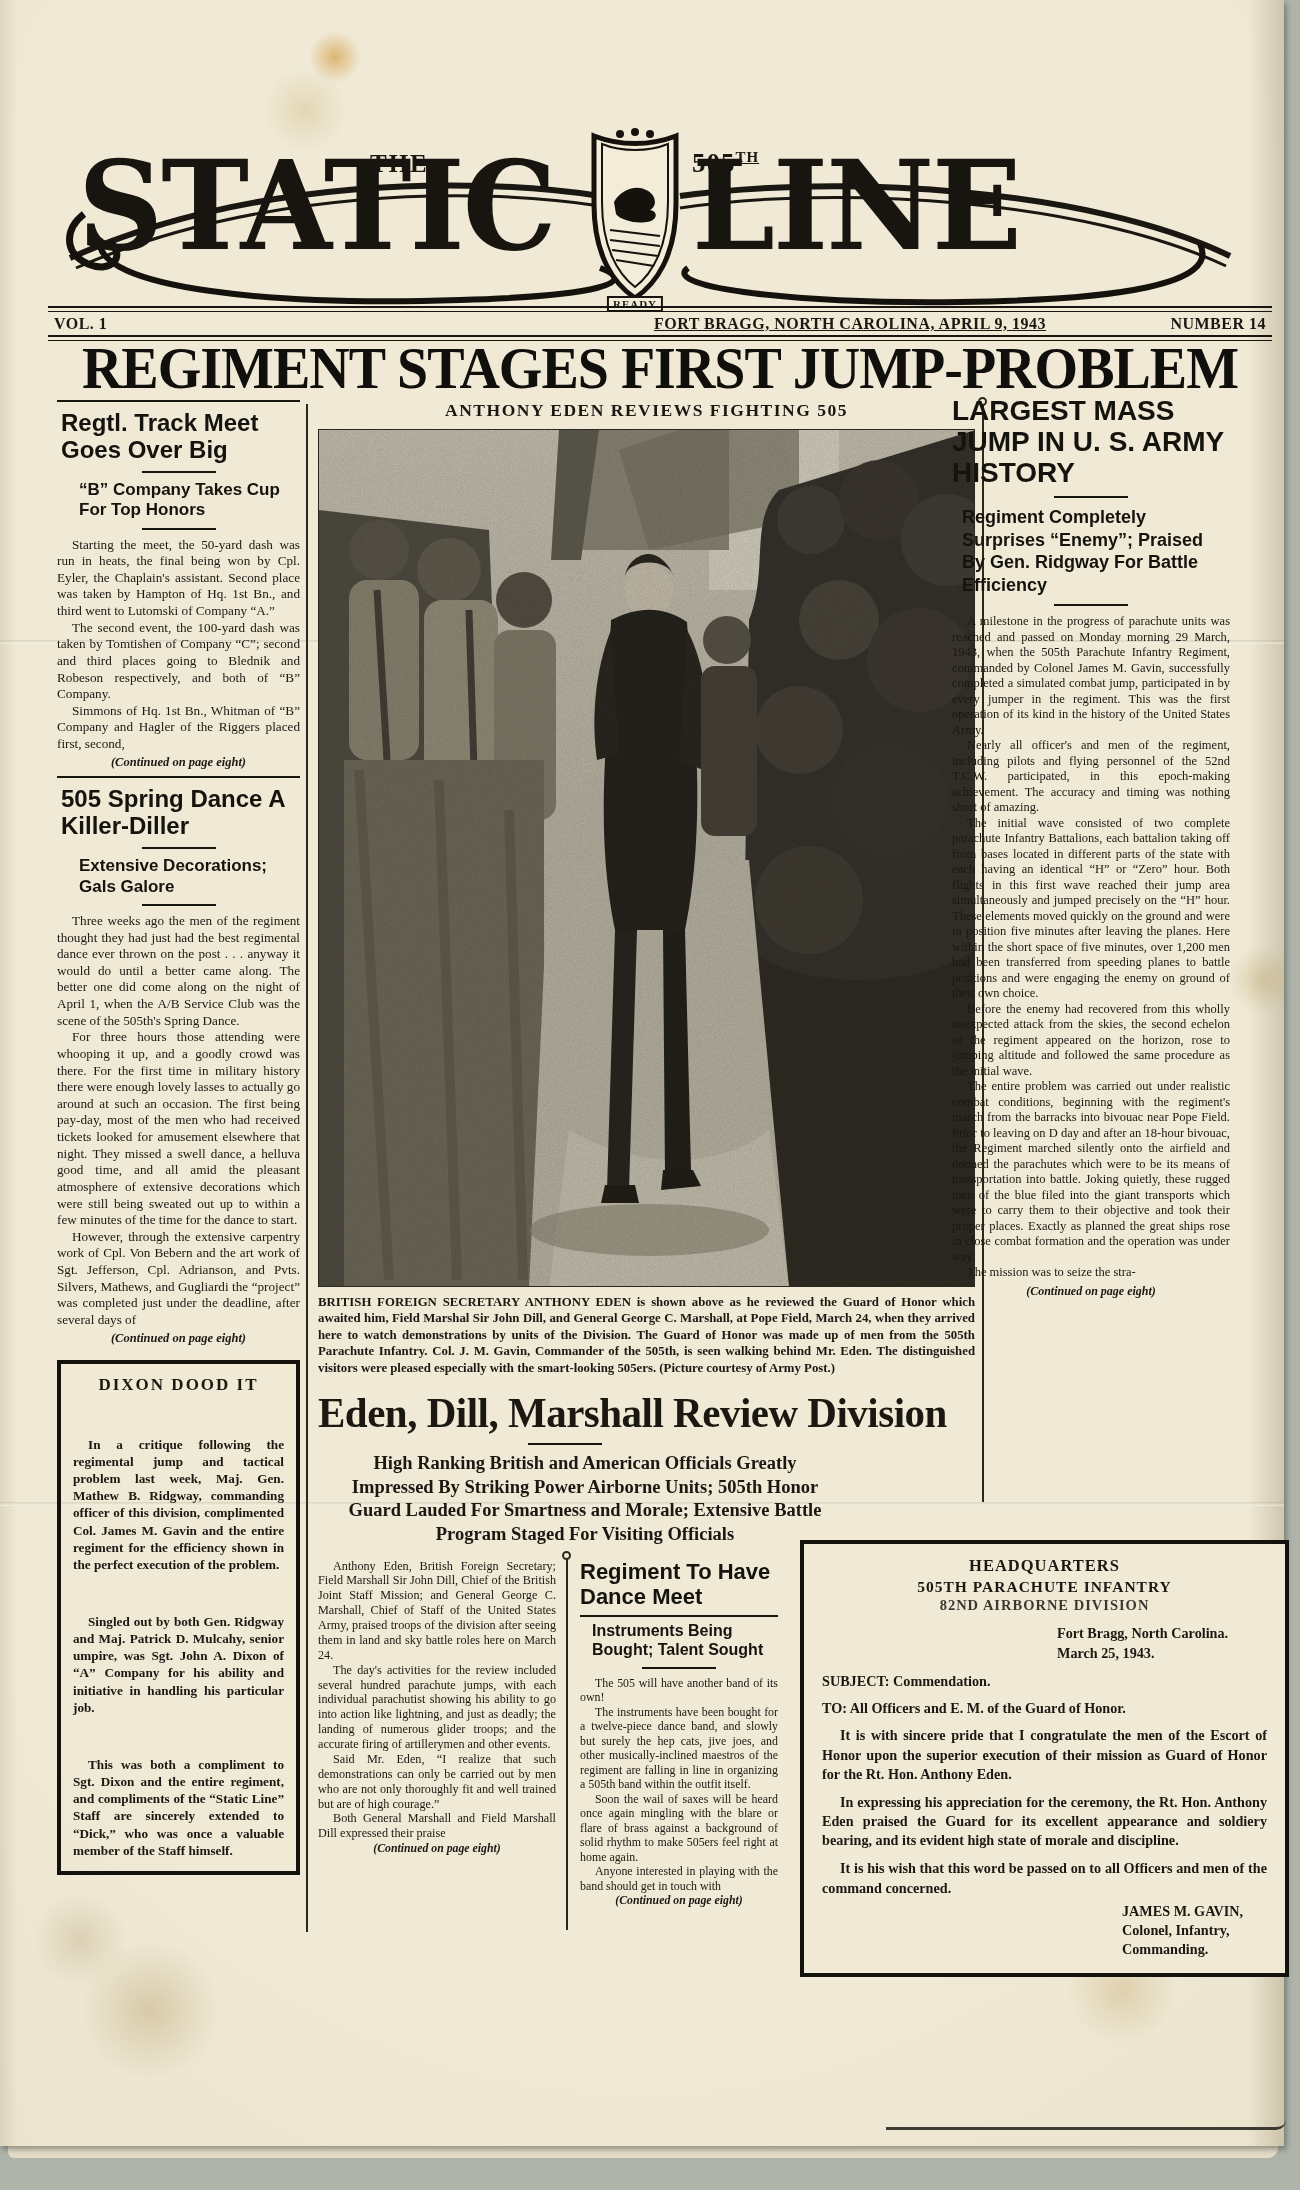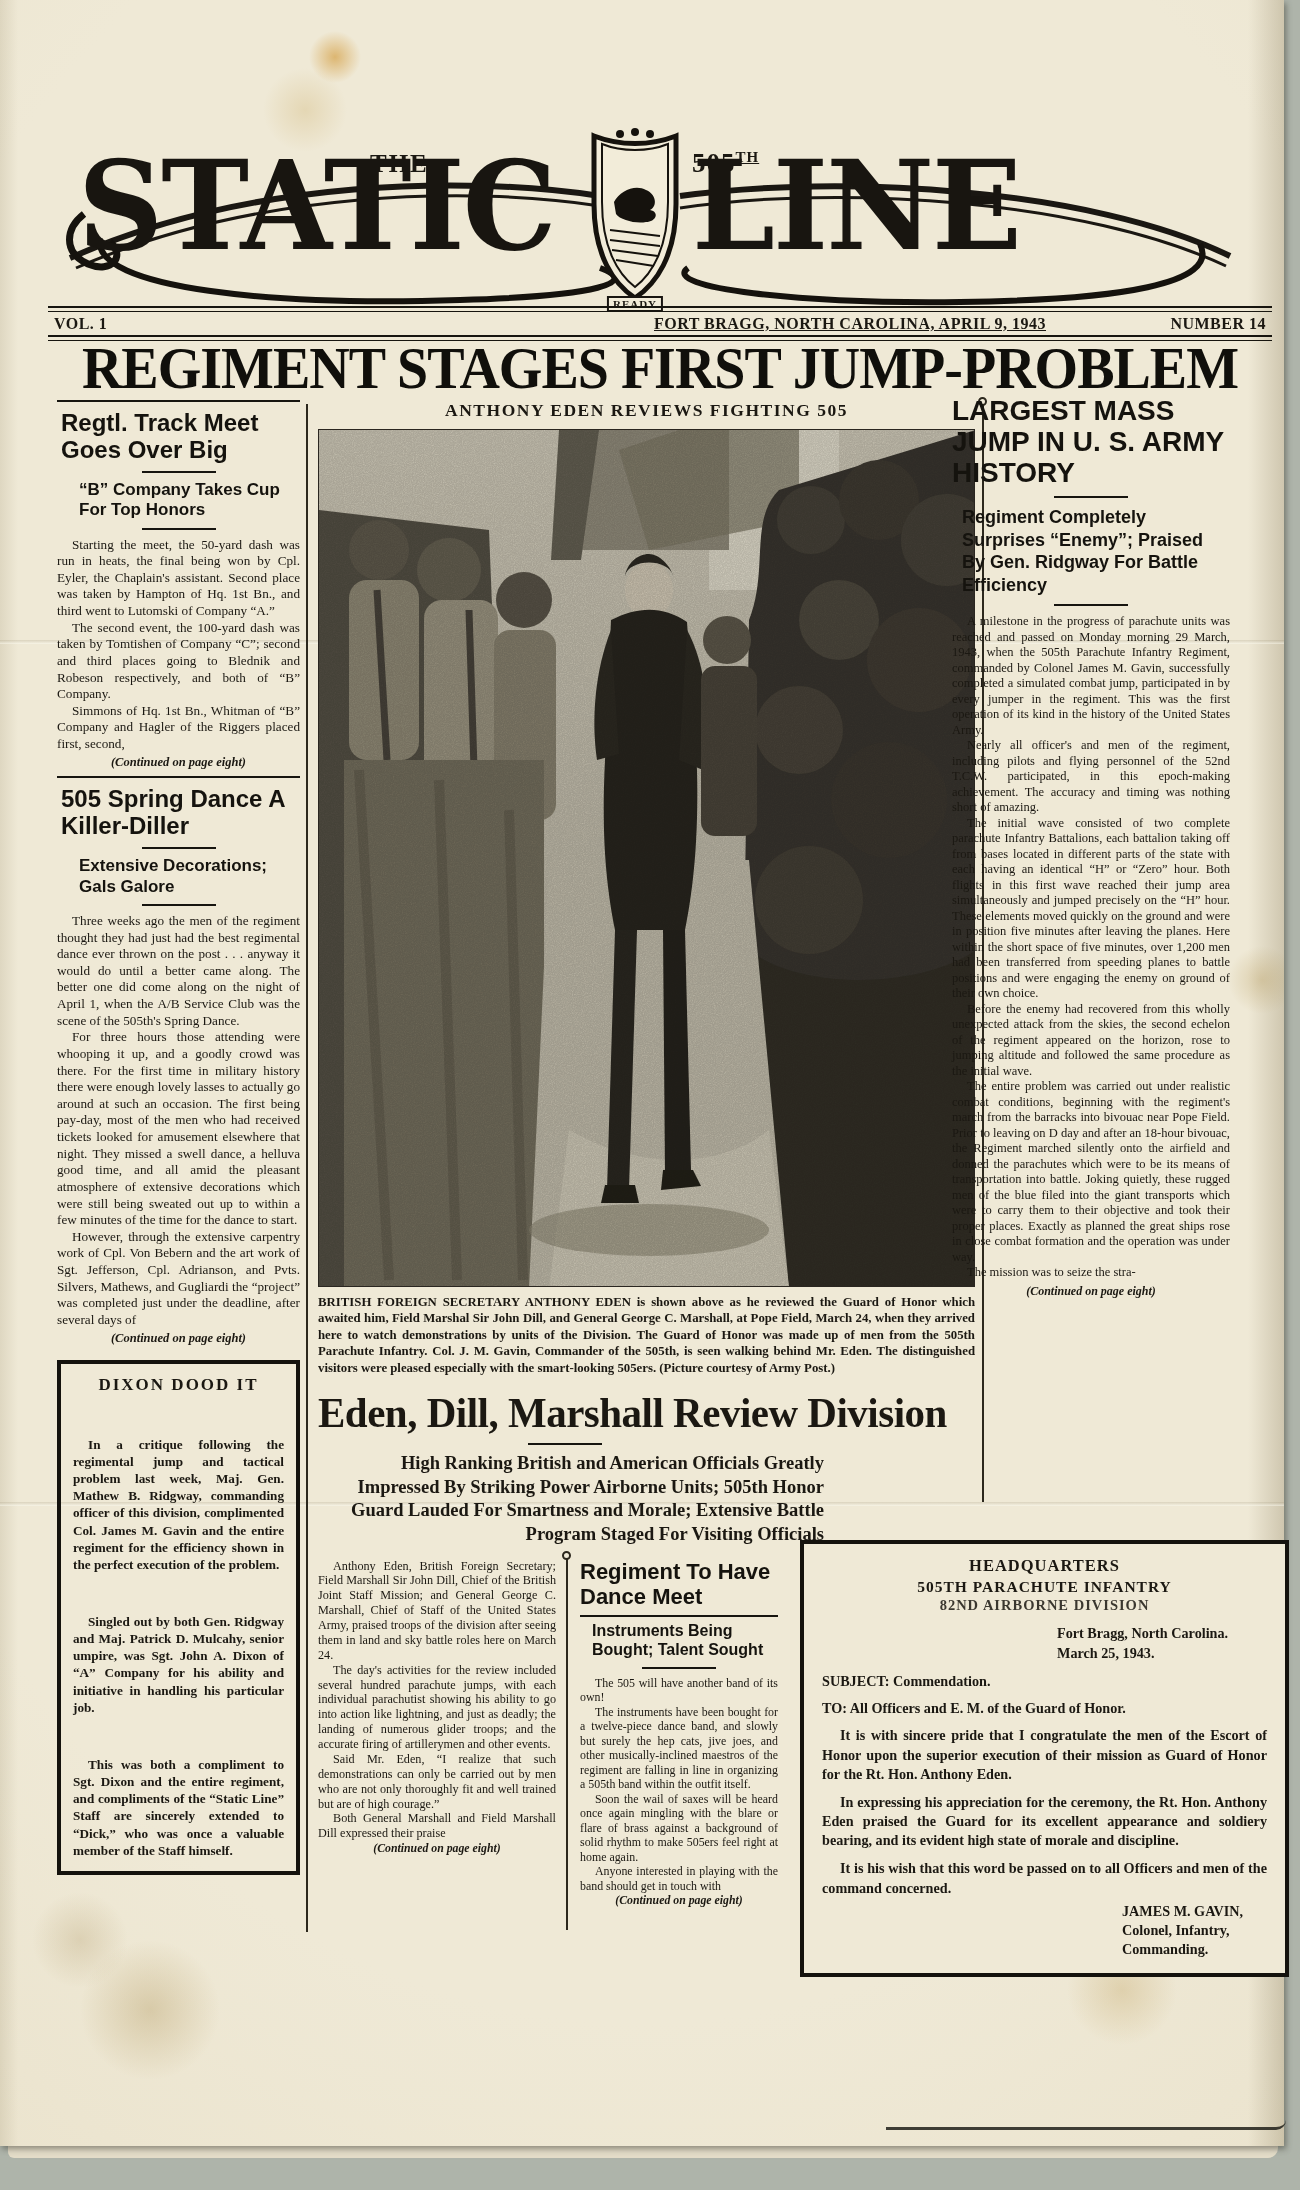--- a/index.html
+++ b/index.html
@@ -75,21 +75,21 @@
   .dixon-title { text-align:center; font-weight:bold; font-size:17px; letter-spacing:2px; margin-bottom:6px; }
   .dixon-box p.body { font-weight:bold; font-size:13.2px; line-height:1.3;margin-top:40px; }
 
   .col-center { position:absolute; left:318px; top:400px; width:657px; }
   .kicker { text-align:center; font-weight:bold; font-size:17.5px; letter-spacing:1.5px; }
   .photo-frame { margin-top:8px; width:657px; height:858px; border:1px solid #2a2620;
     background:#b9b4a5; position:relative; overflow:hidden; }
   .caption { margin-top:7px; font-weight:bold; font-size:12.8px; line-height:1.28; text-align:justify; }
   .review-headline { margin-top:12px; font-size:41px; font-weight:bold; letter-spacing:-.5px;
     white-space:nowrap; transform:scaleY(1.05); transform-origin:left; }
-  .deck { width:478px; margin:4px 0 0 28px; text-align:right; font-weight:bold;
+  .deck { width:478px; margin:4px 0 0 28px; text-align:center; font-weight:bold;
     font-size:18.5px; line-height:1.28; }
   .center-cols { display:flex; margin-top:12px; }
   .eden-col { width:238px; margin-right:24px; font-size:12.2px; line-height:1.22; }
   .eden-col .continued, .dance-col .continued { font-size:11.8px; }
   .dance-col { width:198px; font-size:11.9px; line-height:1.22; }
   .dance-col .headline-sans.title { font-size:22px; line-height:1.15; border-bottom:2px solid #17150f;
     padding-bottom:6px; margin-bottom:4px; }
   .dance-col .headline-sans.sub { font-size:16px; line-height:1.2; padding-left:12px; }
 
   .col-right { position:absolute; left:952px; top:396px; width:278px; font-size:12.5px; line-height:1.24; }

